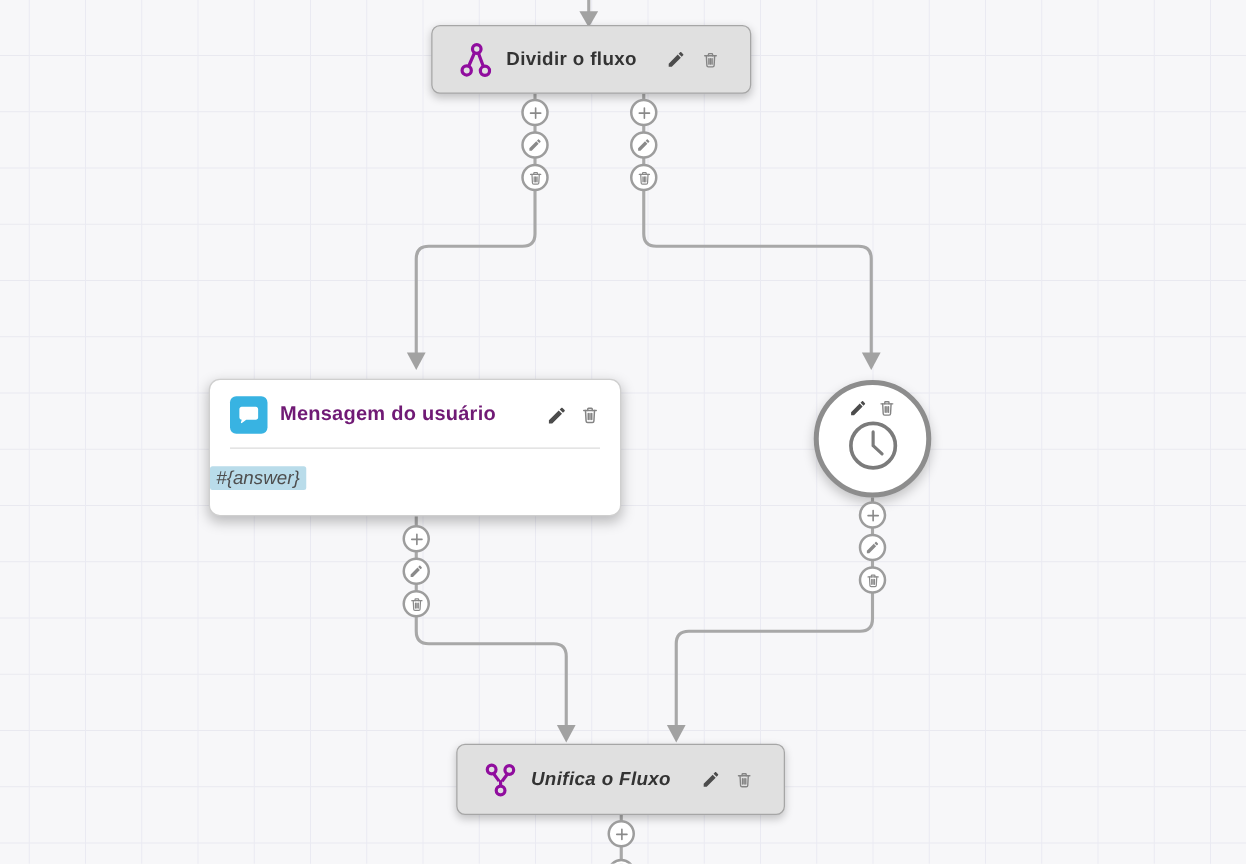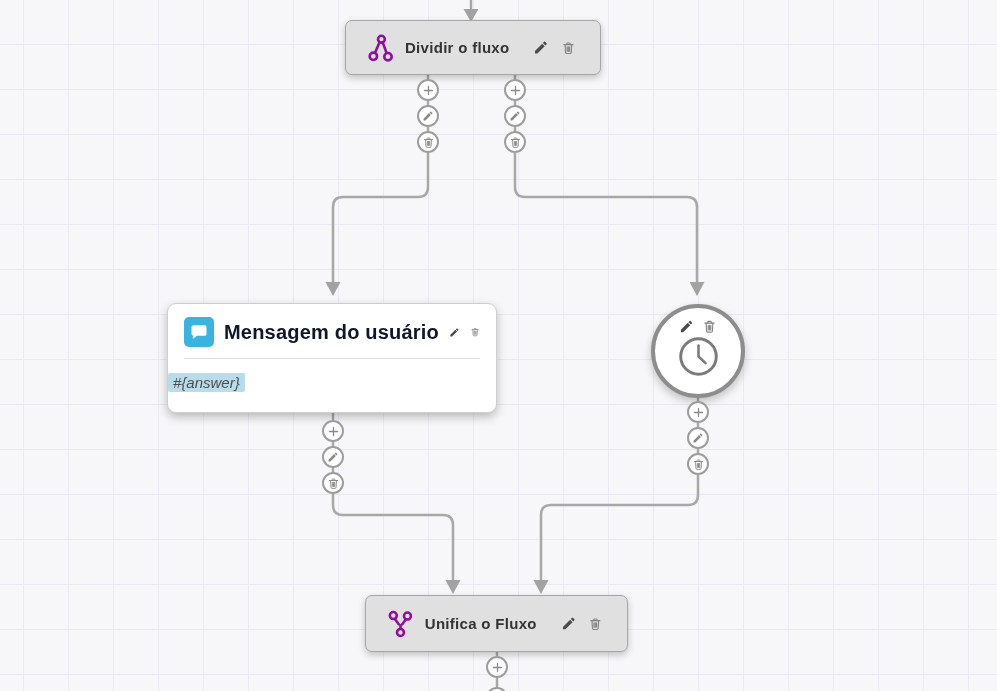--- a/index.html
+++ b/index.html
@@ -28,21 +28,21 @@
   .gnode .nlabel{font-weight:bold;font-size:15px;color:#333;letter-spacing:.3px;white-space:nowrap;}
   .gnode .spacer{flex:1;}
 
   
   .card{
     position:absolute;z-index:2;box-sizing:border-box;
     background:#fff;border:1px solid #cfcfcf;border-radius:9px;
     box-shadow:0 4px 10px rgba(0,0,0,.25);cursor:pointer;
   }
   .card-header{display:flex;align-items:center;gap:10px;padding:13px 16px 11px 16px;}
-  .card-title{font-weight:bold;font-size:20px;color:#0f172a;letter-spacing:.2px;white-space:nowrap;flex:1;}
+  .card-title{font-weight:bold;font-size:16px;color:#701a75;letter-spacing:.2px;white-space:nowrap;flex:1;}
   .bubble-badge{
     width:30px;height:30px;border-radius:5px;background:#38b3e2;
     display:flex;align-items:center;justify-content:center;flex:none;
   }
   .divider{height:1px;background:#dcdcdc;margin:0 16px;}
   .card-body{height:47px;display:flex;align-items:center;justify-content:flex-start;}
   .var-chip{font-style:italic;font-size:15px;color:#4e4e4e;background:#b9dcea;padding:1px 5px;border-radius:2px;}
 
   
   .circle-node{
@@ -242,21 +242,21 @@
       <svg width="12" height="12" viewBox="0 0 24 24">
         <use href="#ic-pencil"></use>
       </svg>
     </div>
   <div class="cbtn" style="left:687px;top:453px;">
       <svg width="13" height="13" viewBox="0 0 24 24">
         <use href="#ic-trash"></use>
       </svg>
     </div>
 
-  <div class="gnode" style="left:365px;top:595px;width:263px;height:57px;">
+  <div class="gnode" style="left:365px;top:595px;width:263px;height:57px;font-style:italic;">
     <svg width="27" height="30" viewBox="0 0 27 30" class="purple">
         <use href="#ic-merge"></use>
       </svg>
     <span class="nlabel">Unifica o Fluxo</span>
     <span class="spacer"></span>
     <svg width="17" height="17" viewBox="0 0 24 24" class="icon-edit">
         <use href="#ic-pencil"></use>
       </svg>
     <svg width="16" height="16" viewBox="0 0 24 24" class="icon-del">
         <use href="#ic-trash"></use>

